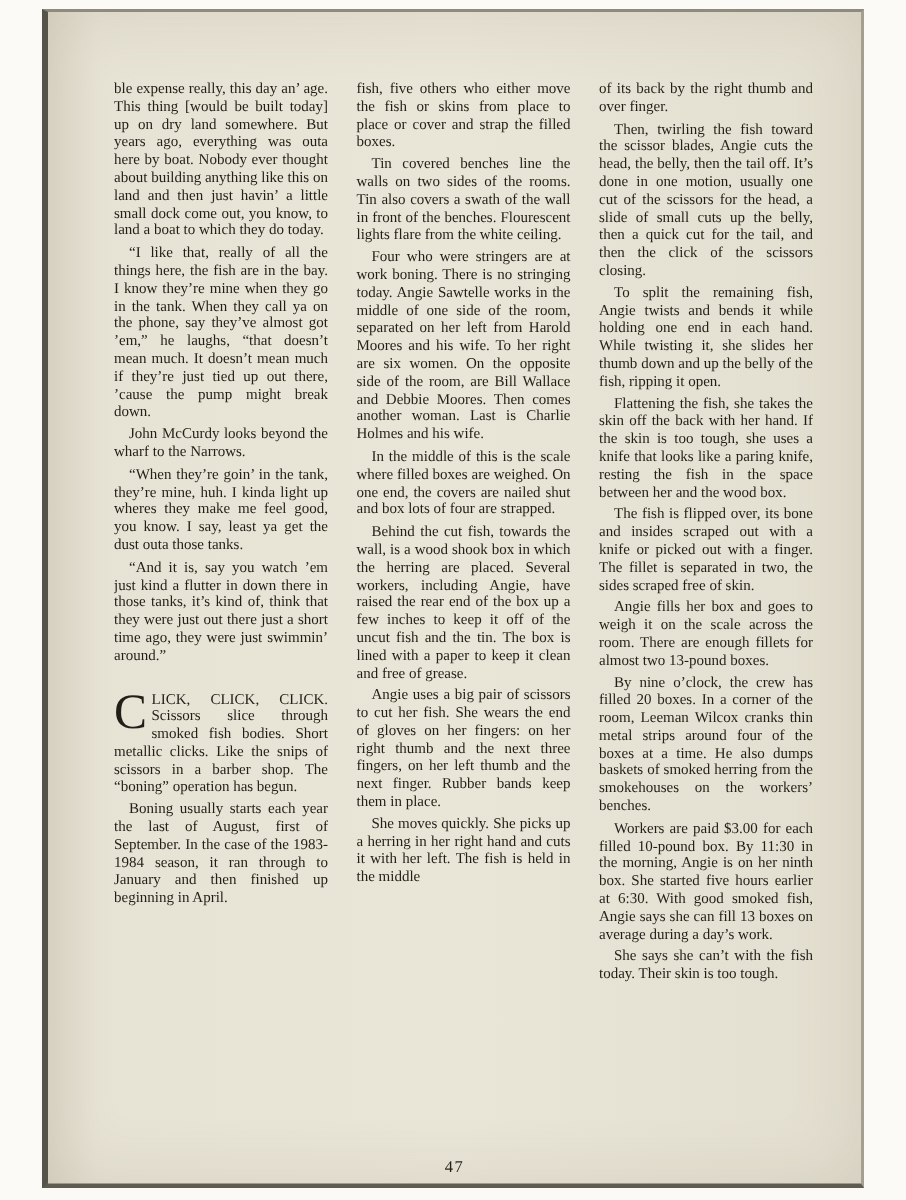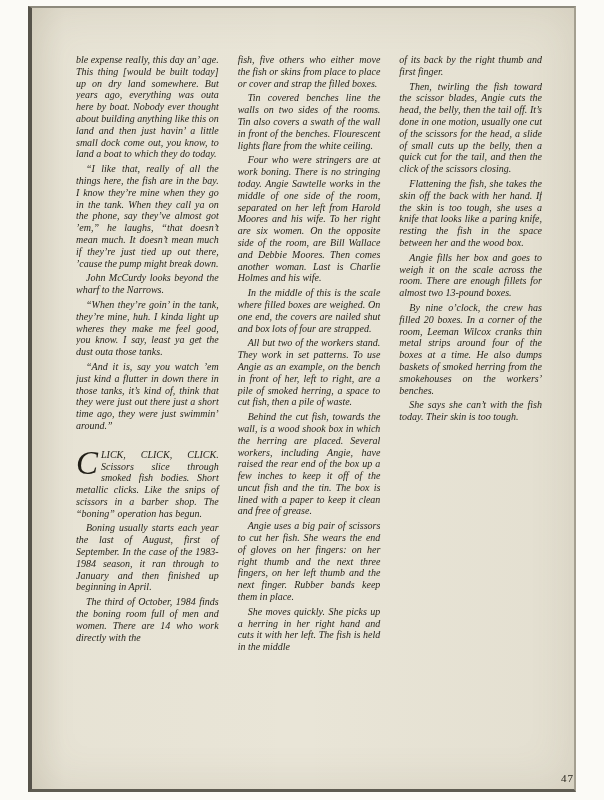--- a/index.html
+++ b/index.html
@@ -41,71 +41,72 @@
     overflow: hidden;
   }
   .col {
     flex: 1 1 0;
     min-width: 0;
     font-size: 10px;
     line-height: 11.8px;
     color: #211f17;
     text-align: justify;
   }
-  .para { margin: 0 0 3px 0; font-style: italic; }
+  .para { margin: 0 0 3px 0; }
   .para.indent { text-indent: 10px; }
   .para.section-start { margin-top: 17px; }
   .dropcap {
     float: left;
     font-size: 33px;
     line-height: 26px;
     padding: 1px 3px 0 0;
     color: #211f17;
   }
   .page-number {
     position: absolute;
     left: 0;
     right: 0;
     bottom: 5px;
-    text-align: right;
+    text-align: center;
     font-size: 11px;
     letter-spacing: 1px;
     color: #211f17;
   }
 </style>
 </head>
 <body>
 
 <div class="canvas">
   <div class="page">
     <div class="columns">
       <div class="col">
           <p class="para"><span>ble expense really, this day an’ age. This thing [would be built today] up on dry land somewhere. But years ago, everything was outa here by boat. Nobody ever thought about building anything like this on land and then just havin’ a little small dock come out, you know, to land a boat to which they do today.</span></p>
           <p class="para indent"><span>“I like that, really of all the things here, the fish are in the bay. I know they’re mine when they go in the tank. When they call ya on the phone, say they’ve almost got ’em,” he laughs, “that doesn’t mean much. It doesn’t mean much if they’re just tied up out there, ’cause the pump might break down.</span></p>
           <p class="para indent"><span>John McCurdy looks beyond the wharf to the Narrows.</span></p>
           <p class="para indent"><span>“When they’re goin’ in the tank, they’re mine, huh. I kinda light up wheres they make me feel good, you know. I say, least ya get the dust outa those tanks.</span></p>
           <p class="para indent"><span>“And it is, say you watch ’em just kind a flutter in down there in those tanks, it’s kind of, think that they were just out there just a short time ago, they were just swimmin’ around.”</span></p>
           <p class="para section-start"><span class="dropcap">C</span><span>LICK, CLICK, CLICK. Scissors slice through smoked fish bodies. Short metallic clicks. Like the snips of scissors in a barber shop. The “boning” operation has begun.</span></p>
           <p class="para indent"><span>Boning usually starts each year the last of August, first of September. In the case of the 1983-1984 season, it ran through to January and then finished up beginning in April.</span></p>
-          <p class="para indent"><span>The third of October, 1984 finds the boning room full of men and women. There are 14 who work directly with the</span></p>
         </div>
       <div class="col">
           <p class="para"><span>fish, five others who either move the fish or skins from place to place or cover and strap the filled boxes.</span></p>
           <p class="para indent"><span>Tin covered benches line the walls on two sides of the rooms. Tin also covers a swath of the wall in front of the benches. Flourescent lights flare from the white ceiling.</span></p>
           <p class="para indent"><span>Four who were stringers are at work boning. There is no stringing today. Angie Sawtelle works in the middle of one side of the room, separated on her left from Harold Moores and his wife. To her right are six women. On the opposite side of the room, are Bill Wallace and Debbie Moores. Then comes another woman. Last is Charlie Holmes and his wife.</span></p>
           <p class="para indent"><span>In the middle of this is the scale where filled boxes are weighed. On one end, the covers are nailed shut and box lots of four are strapped.</span></p>
-          <p class="para indent"><span>All but two of the workers stand. They work in set patterns. To use Angie as an example, on the bench in front of her, left to right, are a pile of smoked herring, a space to cut fish, then a pile of waste.</span></p>
           <p class="para indent"><span>Behind the cut fish, towards the wall, is a wood shook box in which the herring are placed. Several workers, including Angie, have raised the rear end of the box up a few inches to keep it off of the uncut fish and the tin. The box is lined with a paper to keep it clean and free of grease.</span></p>
           <p class="para indent"><span>Angie uses a big pair of scissors to cut her fish. She wears the end of gloves on her fingers: on her right thumb and the next three fingers, on her left thumb and the next finger. Rubber bands keep them in place.</span></p>
           <p class="para indent"><span>She moves quickly. She picks up a herring in her right hand and cuts it with her left. The fish is held in the middle</span></p>
         </div>
       <div class="col">
-          <p class="para"><span>of its back by the right thumb and first finger.</span></p>
+          <p class="para"><span>of its back by the right thumb and over finger.</span></p>
           <p class="para indent"><span>Then, twirling the fish toward the scissor blades, Angie cuts the head, the belly, then the tail off. It’s done in one motion, usually one cut of the scissors for the head, a slide of small cuts up the belly, then a quick cut for the tail, and then the click of the scissors closing.</span></p>
+          <p class="para indent"><span>To split the remaining fish, Angie twists and bends it while holding one end in each hand. While twisting it, she slides her thumb down and up the belly of the fish, ripping it open.</span></p>
           <p class="para indent"><span>Flattening the fish, she takes the skin off the back with her hand. If the skin is too tough, she uses a knife that looks like a paring knife, resting the fish in the space between her and the wood box.</span></p>
+          <p class="para indent"><span>The fish is flipped over, its bone and insides scraped out with a knife or picked out with a finger. The fillet is separated in two, the sides scraped free of skin.</span></p>
           <p class="para indent"><span>Angie fills her box and goes to weigh it on the scale across the room. There are enough fillets for almost two 13-pound boxes.</span></p>
           <p class="para indent"><span>By nine o’clock, the crew has filled 20 boxes. In a corner of the room, Leeman Wilcox cranks thin metal strips around four of the boxes at a time. He also dumps baskets of smoked herring from the smokehouses on the workers’ benches.</span></p>
+          <p class="para indent"><span>Workers are paid $3.00 for each filled 10-pound box. By 11:30 in the morning, Angie is on her ninth box. She started five hours earlier at 6:30. With good smoked fish, Angie says she can fill 13 boxes on average during a day’s work.</span></p>
           <p class="para indent"><span>She says she can’t with the fish today. Their skin is too tough.</span></p>
         </div>
     </div>
     <div class="page-number">47</div>
   </div>
 </div>
 
 </body></html>

